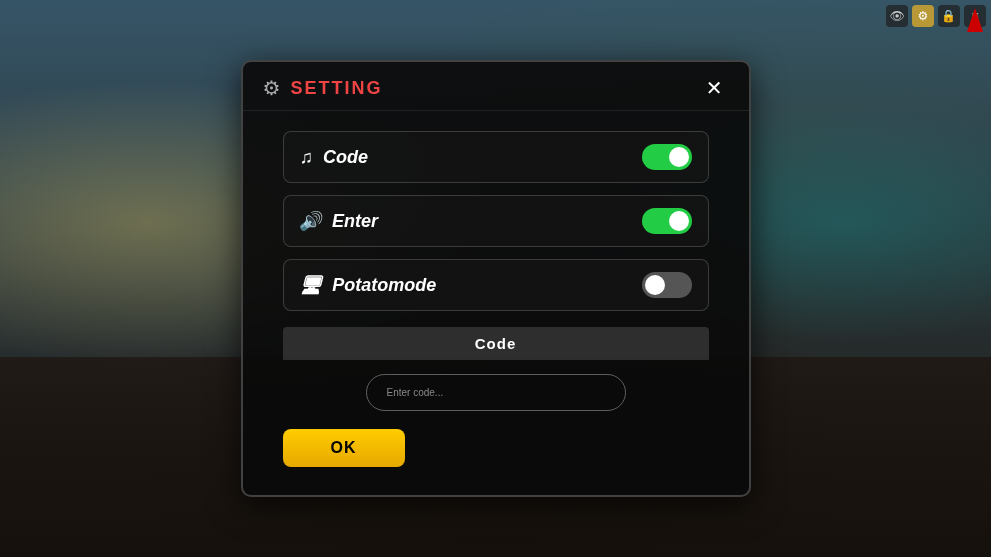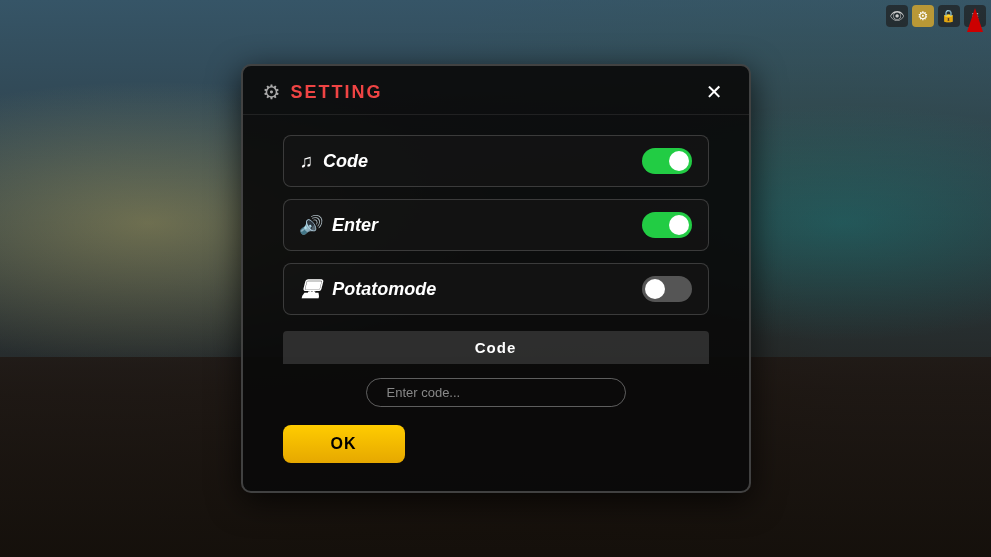--- a/index.html
+++ b/index.html
@@ -249,22 +249,22 @@
       display: flex;
       justify-content: center;
       padding: 14px 0 10px;
     }
 
     .code-input {
       background: transparent;
       border: 1.5px solid rgba(150, 150, 150, 0.6);
       border-radius: 20px;
       color: #aaa;
-      padding: 6px 20px;
-      font-size: 13px;
+      padding: 12px 20px;
+      font-size: 10px;
       width: 260px;
       text-align: left;
       outline: none;
     }
 
     .code-input::placeholder {
       color: #888;
     }
 
     .ok-btn-wrap {

